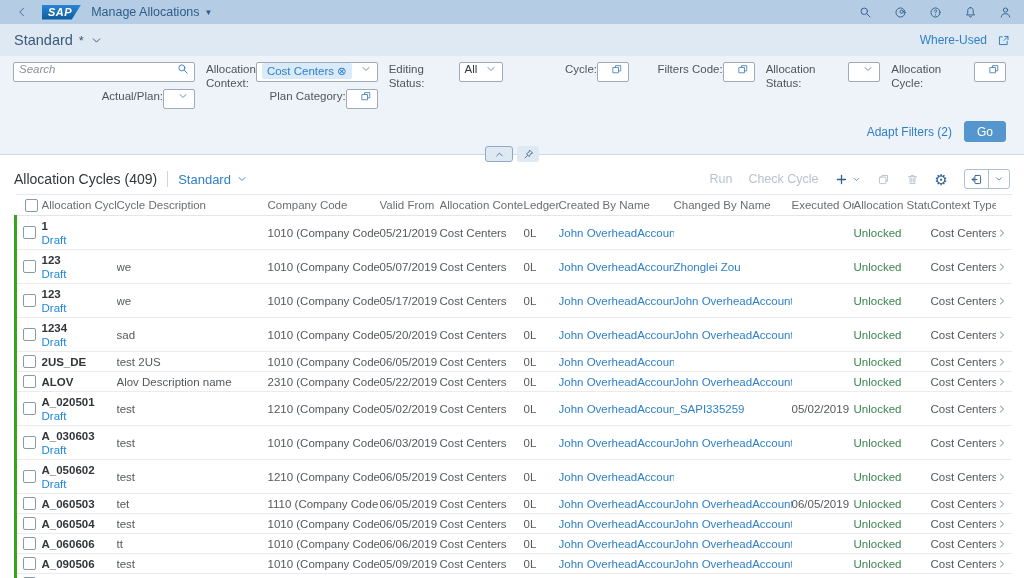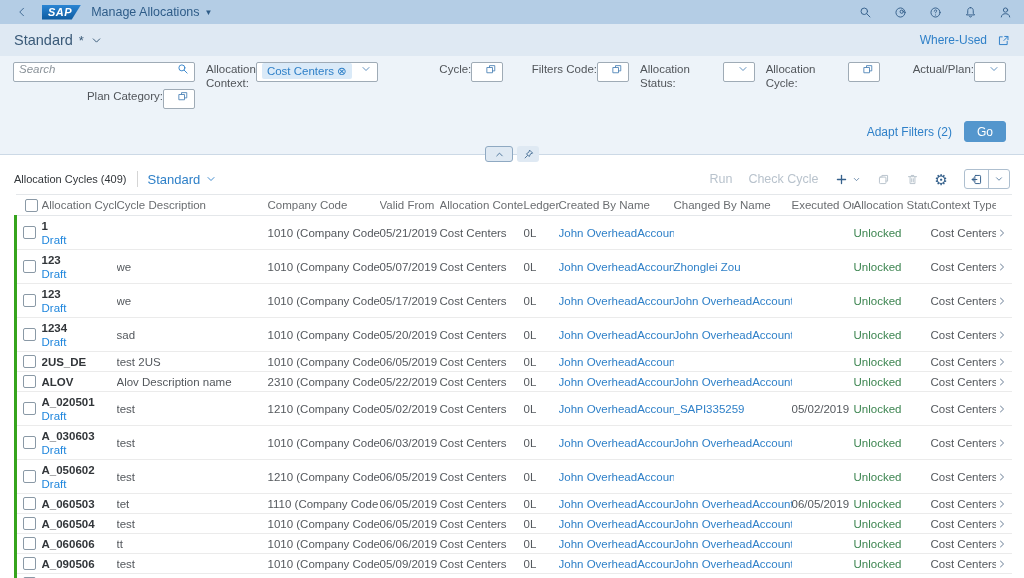--- a/index.html
+++ b/index.html
@@ -42,21 +42,21 @@
   .go-btn{background:var(--btn);color:#fff;border:1px solid var(--btn);border-radius:3px;font-size:12px;height:21px;padding:0 12px;cursor:pointer;font-family:inherit}
   
   .strip{height:10px;position:relative;background:#fff}
   .strip .line{position:absolute;top:0;left:0;right:0;height:1px;background:#ccd9e6}
   .strip .btns{position:absolute;left:50%;transform:translateX(-50%);top:-8px;display:flex;gap:4px}
   .strip button{height:16px;border-radius:3px;background:#dfe9f3;display:flex;align-items:center;justify-content:center;cursor:pointer}
   .collapse-btn{width:28px;border:1px solid #8fa9c2}
   .pin-btn{width:22px;border:1px solid transparent}
   
   .tbar{height:30px;display:flex;align-items:center;padding:0 14px;background:#fff}
-  .ttitle{font-size:11px;color:var(--dark)}
+  .ttitle{font-size:14px;color:var(--dark)}
   .tsep{width:1px;height:16px;background:#d5d5d5;margin:0 10px}
   .tvariant{display:flex;align-items:center;gap:5px;color:var(--accent);font-size:13px;cursor:pointer}
   .tactions{margin-left:auto;display:flex;align-items:center;gap:16px}
   .tbtn{background:none;border:none;font-family:inherit;font-size:12.5px;cursor:pointer;display:flex;align-items:center;gap:4px}
   .tbtn.disabled{color:var(--disabled)}
   .tbtn.disabled .ic{stroke:var(--disabled)}
   .gear-glyph{font-size:15px;color:var(--icon);line-height:1}
   .split-btn{display:flex;align-items:stretch;border:1px solid #aebfcf;border-radius:3px;overflow:hidden;height:20px}
   .split-btn>span{display:flex;align-items:center;padding:0 5px;cursor:pointer}
   .split-btn>.dd{border-left:1px solid #aebfcf}
@@ -182,20 +182,32 @@
           </span>
         <span class="sp"></span>
         <span>
             <svg class="ic" width="12" height="12" viewBox="0 0 16 16" style="stroke:#5186b8">
               <polyline points="4 6 8 10 12 6"></polyline>
             </svg>
           </span>
       </div>
     </div>
     <div class="fcell">
+      <span class="flabel">Editing Status:</span>
+      <div class="field">
+        <span class="selval">All</span>
+        <span class="sp"></span>
+        <span>
+            <svg class="ic" width="12" height="12" viewBox="0 0 16 16" style="stroke:#5186b8">
+              <polyline points="4 6 8 10 12 6"></polyline>
+            </svg>
+          </span>
+      </div>
+    </div>
+    <div class="fcell">
       <span class="flabel">Cycle:</span>
       <div class="field">
         <span class="selval"></span>
         <span class="sp"></span>
         <span>
             <svg class="ic" width="12" height="12" viewBox="0 0 16 16" style="stroke:#5186b8">
               <rect x="3" y="6" width="7" height="7"></rect>
               <path d="M6 6V3.5H13v7h-3"></path>
             </svg>
           </span>

